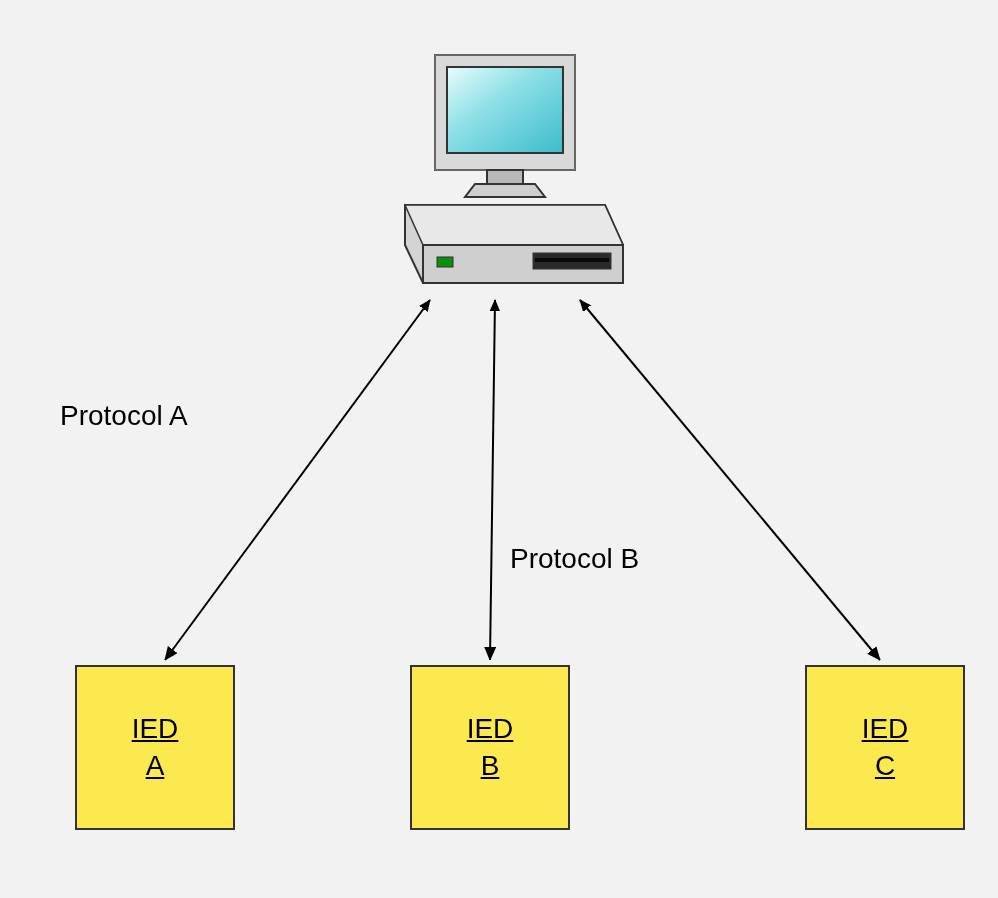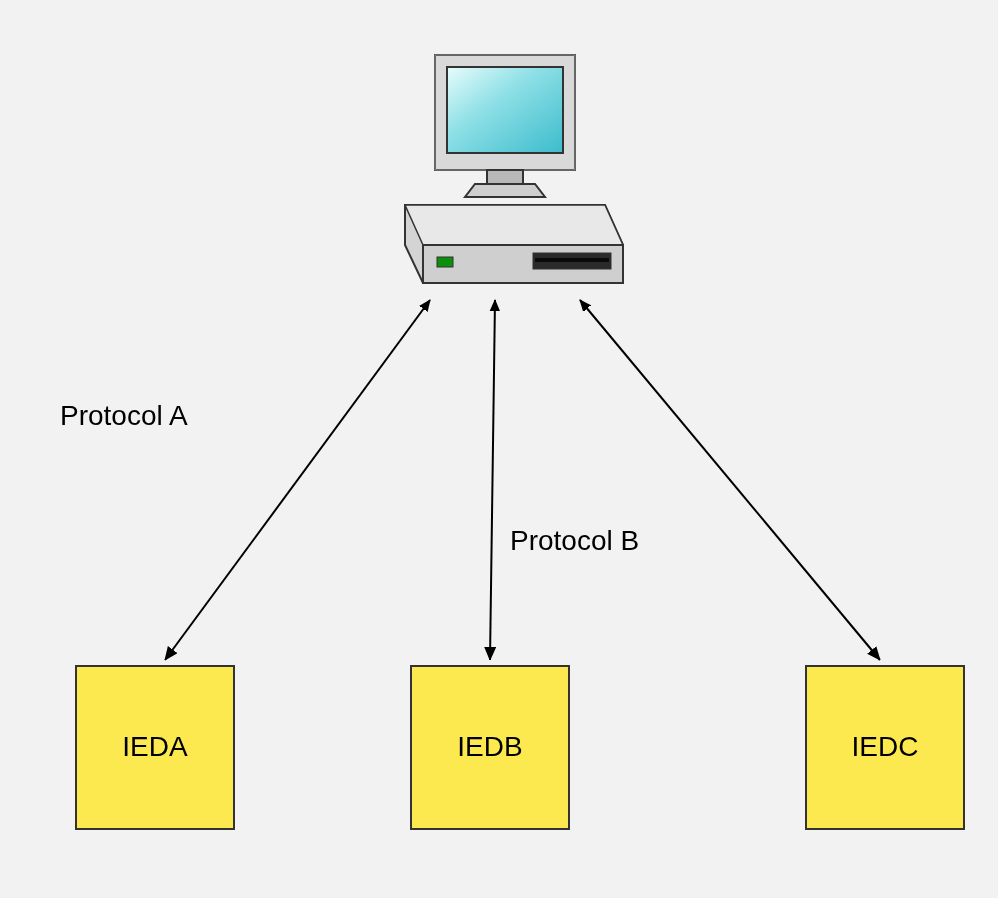--- a/index.html
+++ b/index.html
@@ -24,37 +24,38 @@
       top: 35px;
     }
     .ied-box {
       position: absolute;
       width: 160px;
       height: 165px;
       background: #fce94f;
       border: 2px solid #333;
       box-sizing: border-box;
       display: flex;
-      flex-direction: row;
+      flex-direction: column;
       align-items: center;
       justify-content: center;
       font-size: 28px;
       line-height: 1.3;
       text-align: center;
+      text-decoration: underline;
     }
     .ied-a { left: 75px; top: 665px; }
     .ied-b { left: 410px; top: 665px; }
     .ied-c { left: 805px; top: 665px; }
     .protocol-label {
       position: absolute;
       font-size: 28px;
       color: #000;
     }
     .label-a { left: 60px; top: 400px; }
-    .label-b { left: 510px; top: 525px; }
+    .label-b { left: 510px; top: 543px; }
     .label-c { left: 740px; top: 395px; }
     svg.arrows {
       position: absolute;
       left: 0;
       top: 0;
       width: 998px;
       height: 898px;
       pointer-events: none;
     }
   </style>

